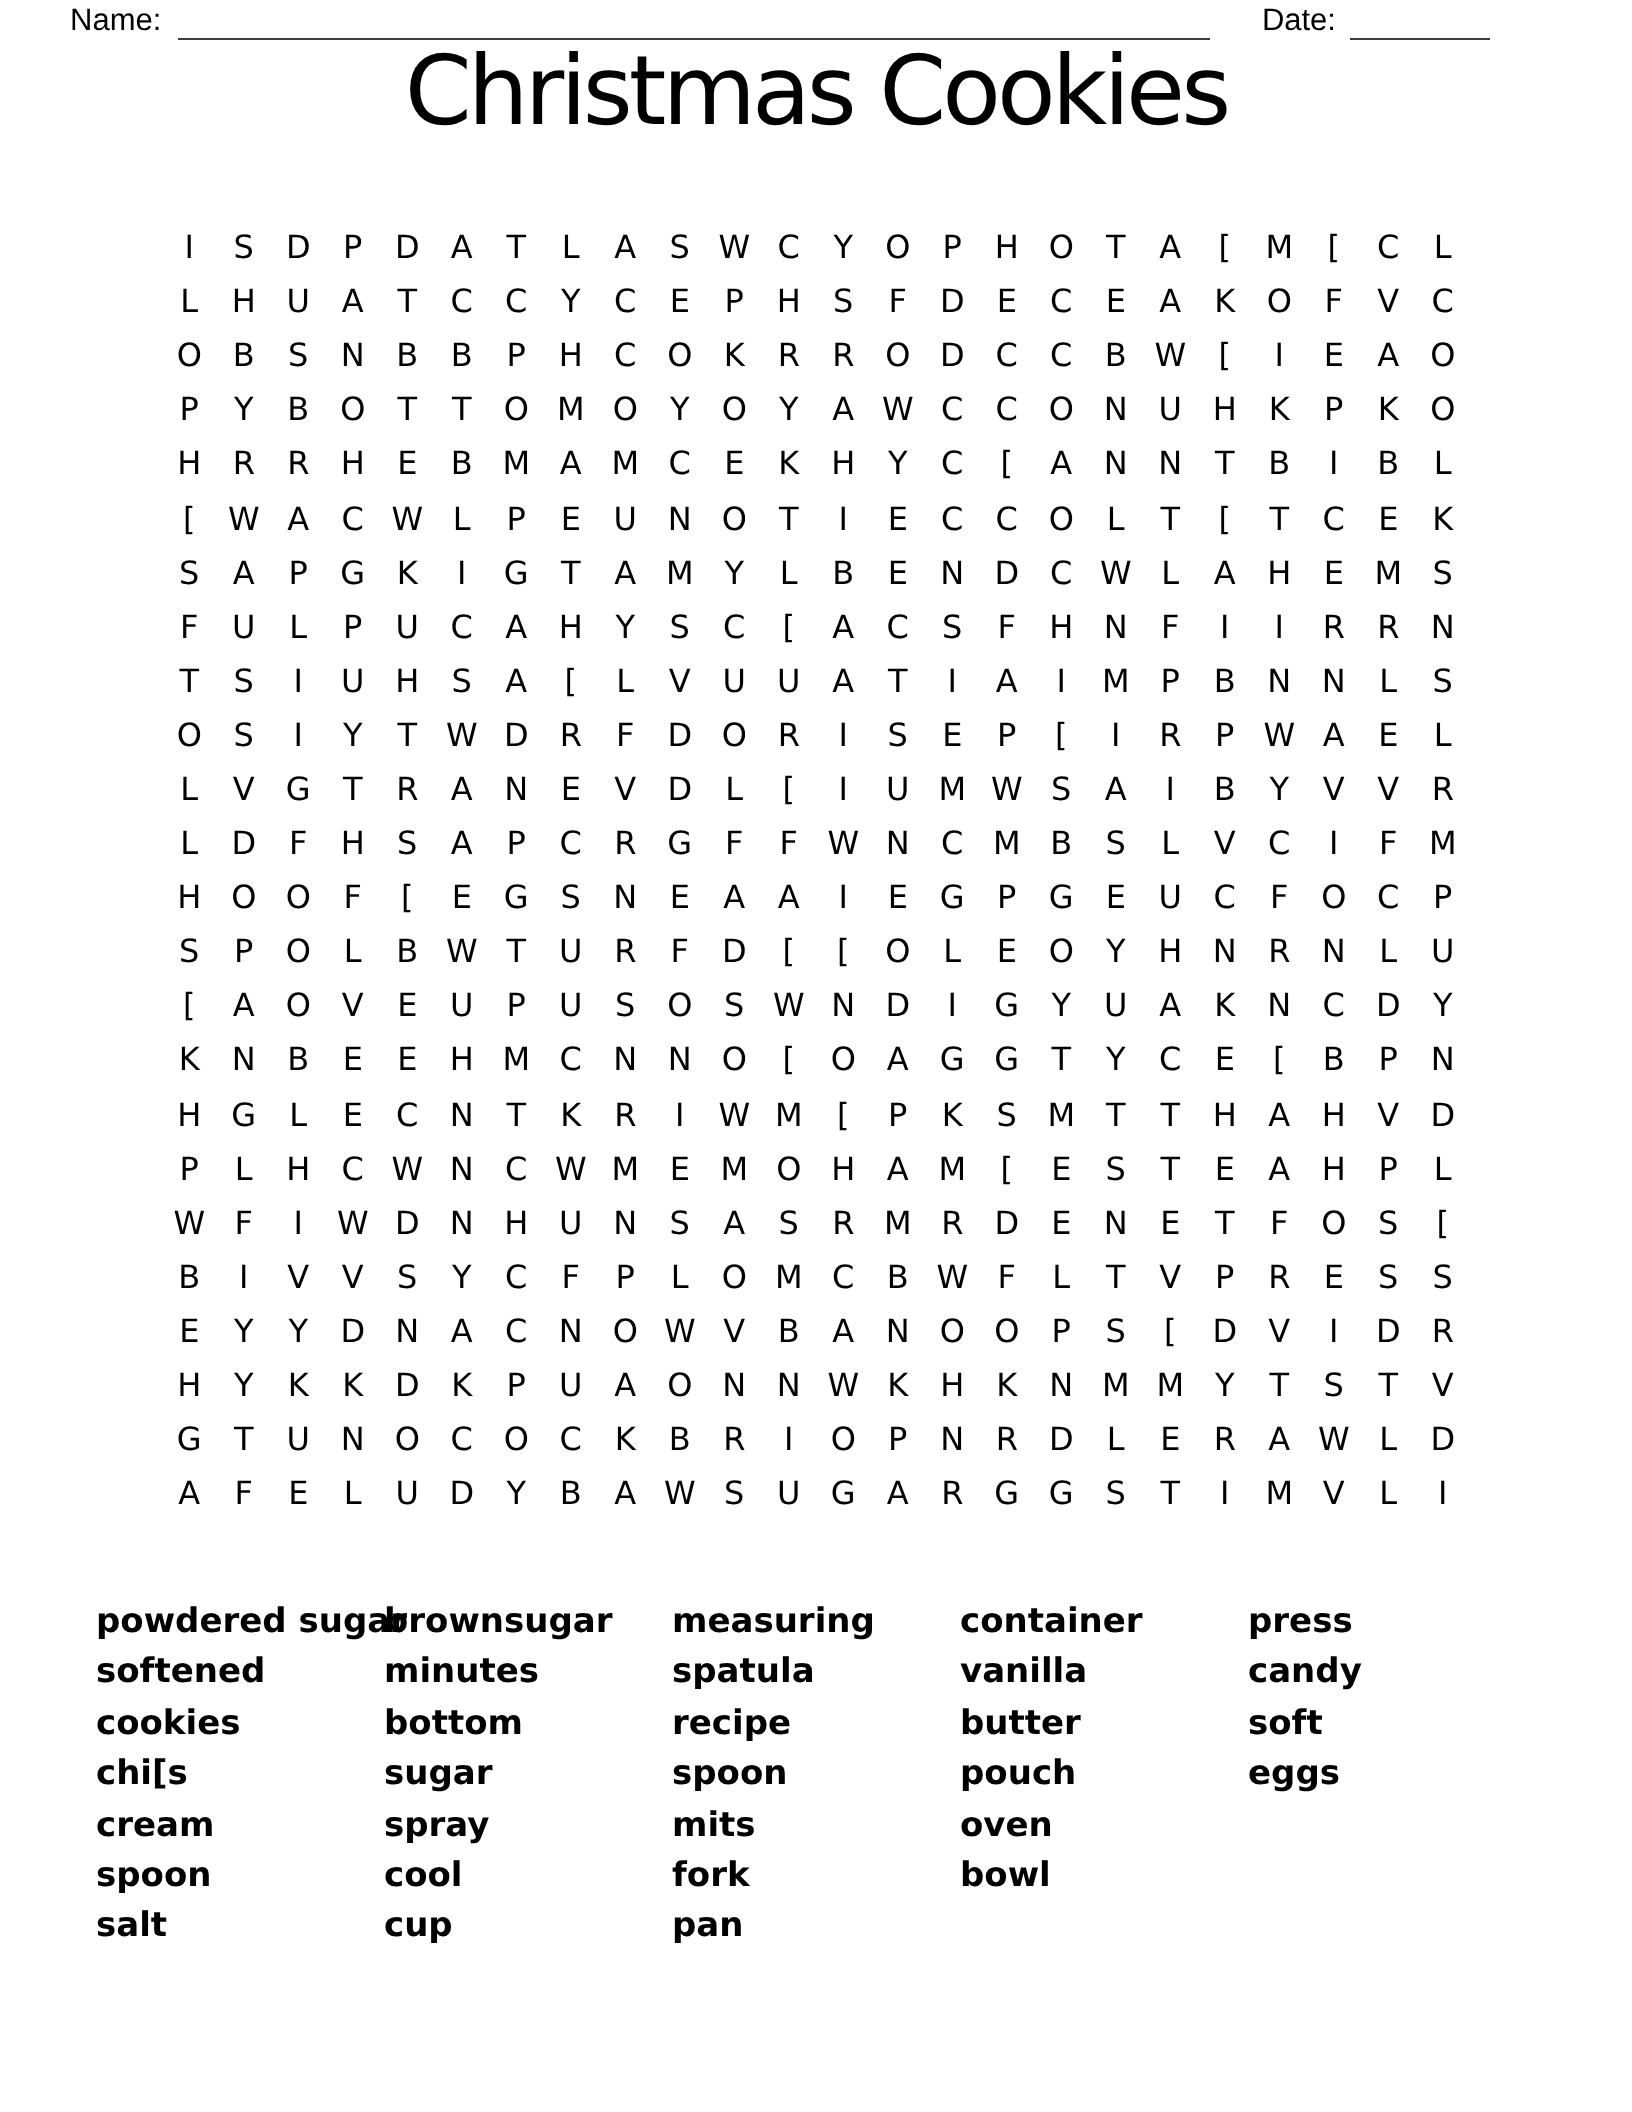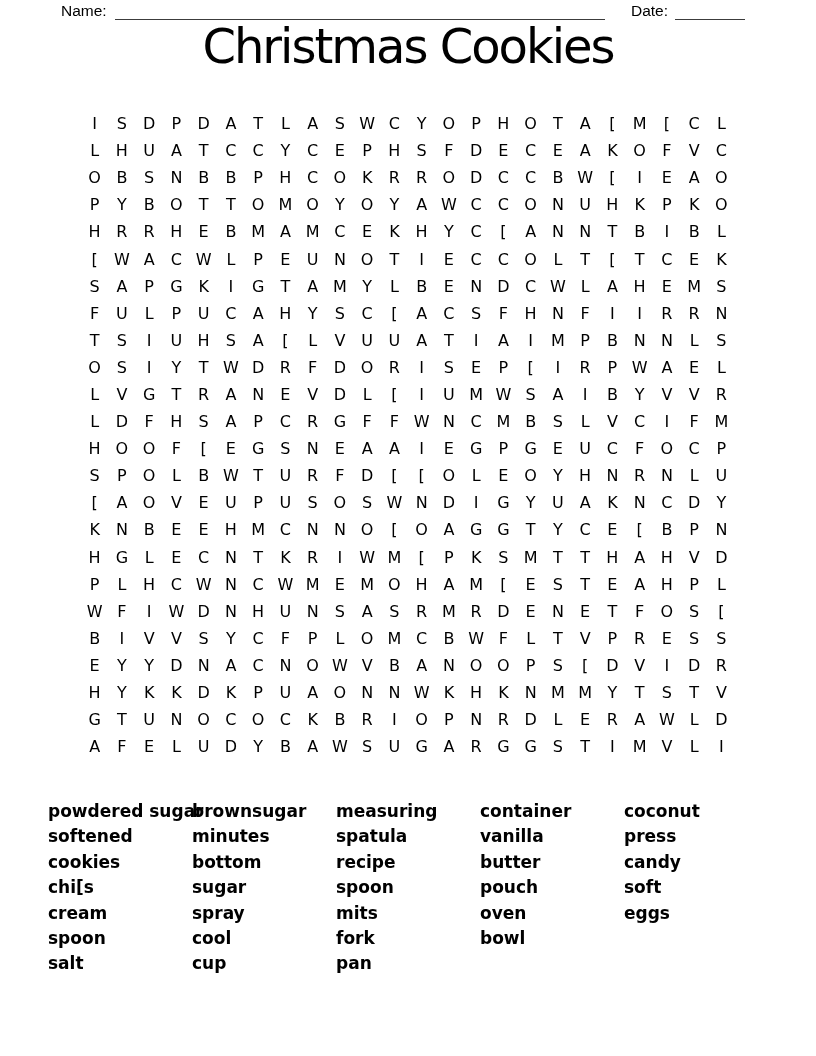--- a/index.html
+++ b/index.html
@@ -11,21 +11,21 @@
     color: #000000;
     position: relative;
     font-family: "DejaVu Sans", sans-serif;
     overflow: hidden;
   }
   .page { position: absolute; inset: 0; }
 
   
   .header {
     position: absolute;
-    left: 61px;
+    left: 35px;
     right: 71px;
     top: 2px;
     display: flex;
     align-items: flex-end;
     font-family: "Liberation Sans", sans-serif;
     font-size: 15.5px;
     line-height: 18px;
   }
   .blank-line {
     display: inline-block;
@@ -709,21 +709,20 @@
       </div>
       <div class="word-col">
         <div class="word">container</div>
         <div class="word">vanilla</div>
         <div class="word">butter</div>
         <div class="word">pouch</div>
         <div class="word">oven</div>
         <div class="word">bowl</div>
       </div>
       <div class="word-col">
-        <div class="word">coconut</div>
         <div class="word">press</div>
         <div class="word">candy</div>
         <div class="word">soft</div>
         <div class="word">eggs</div>
       </div>
     </div>
 
 </div>
 
 </body></html>

